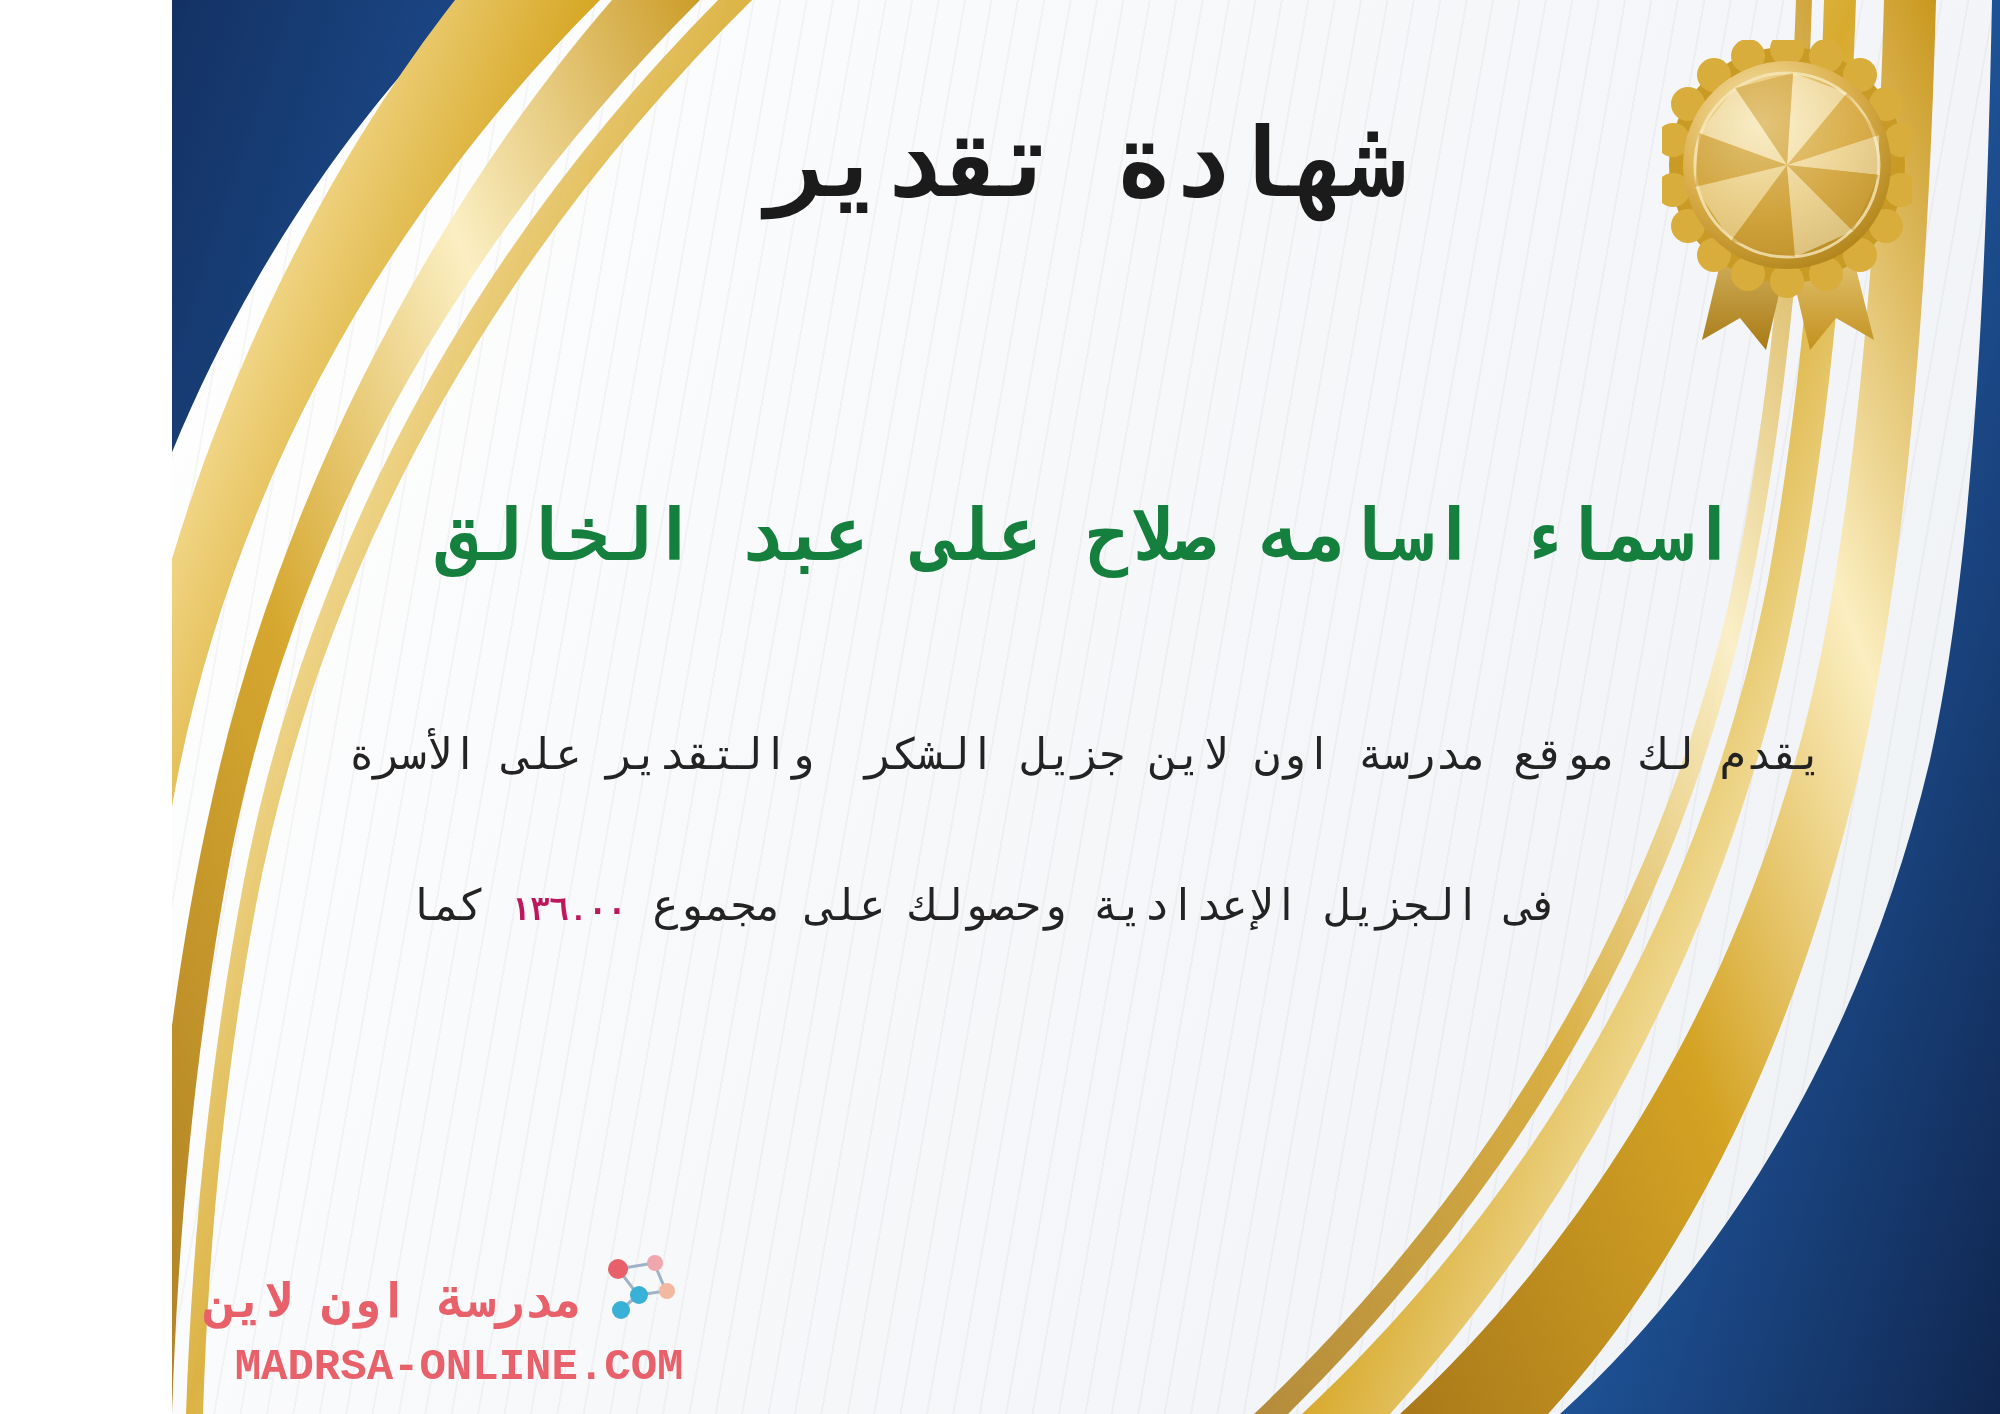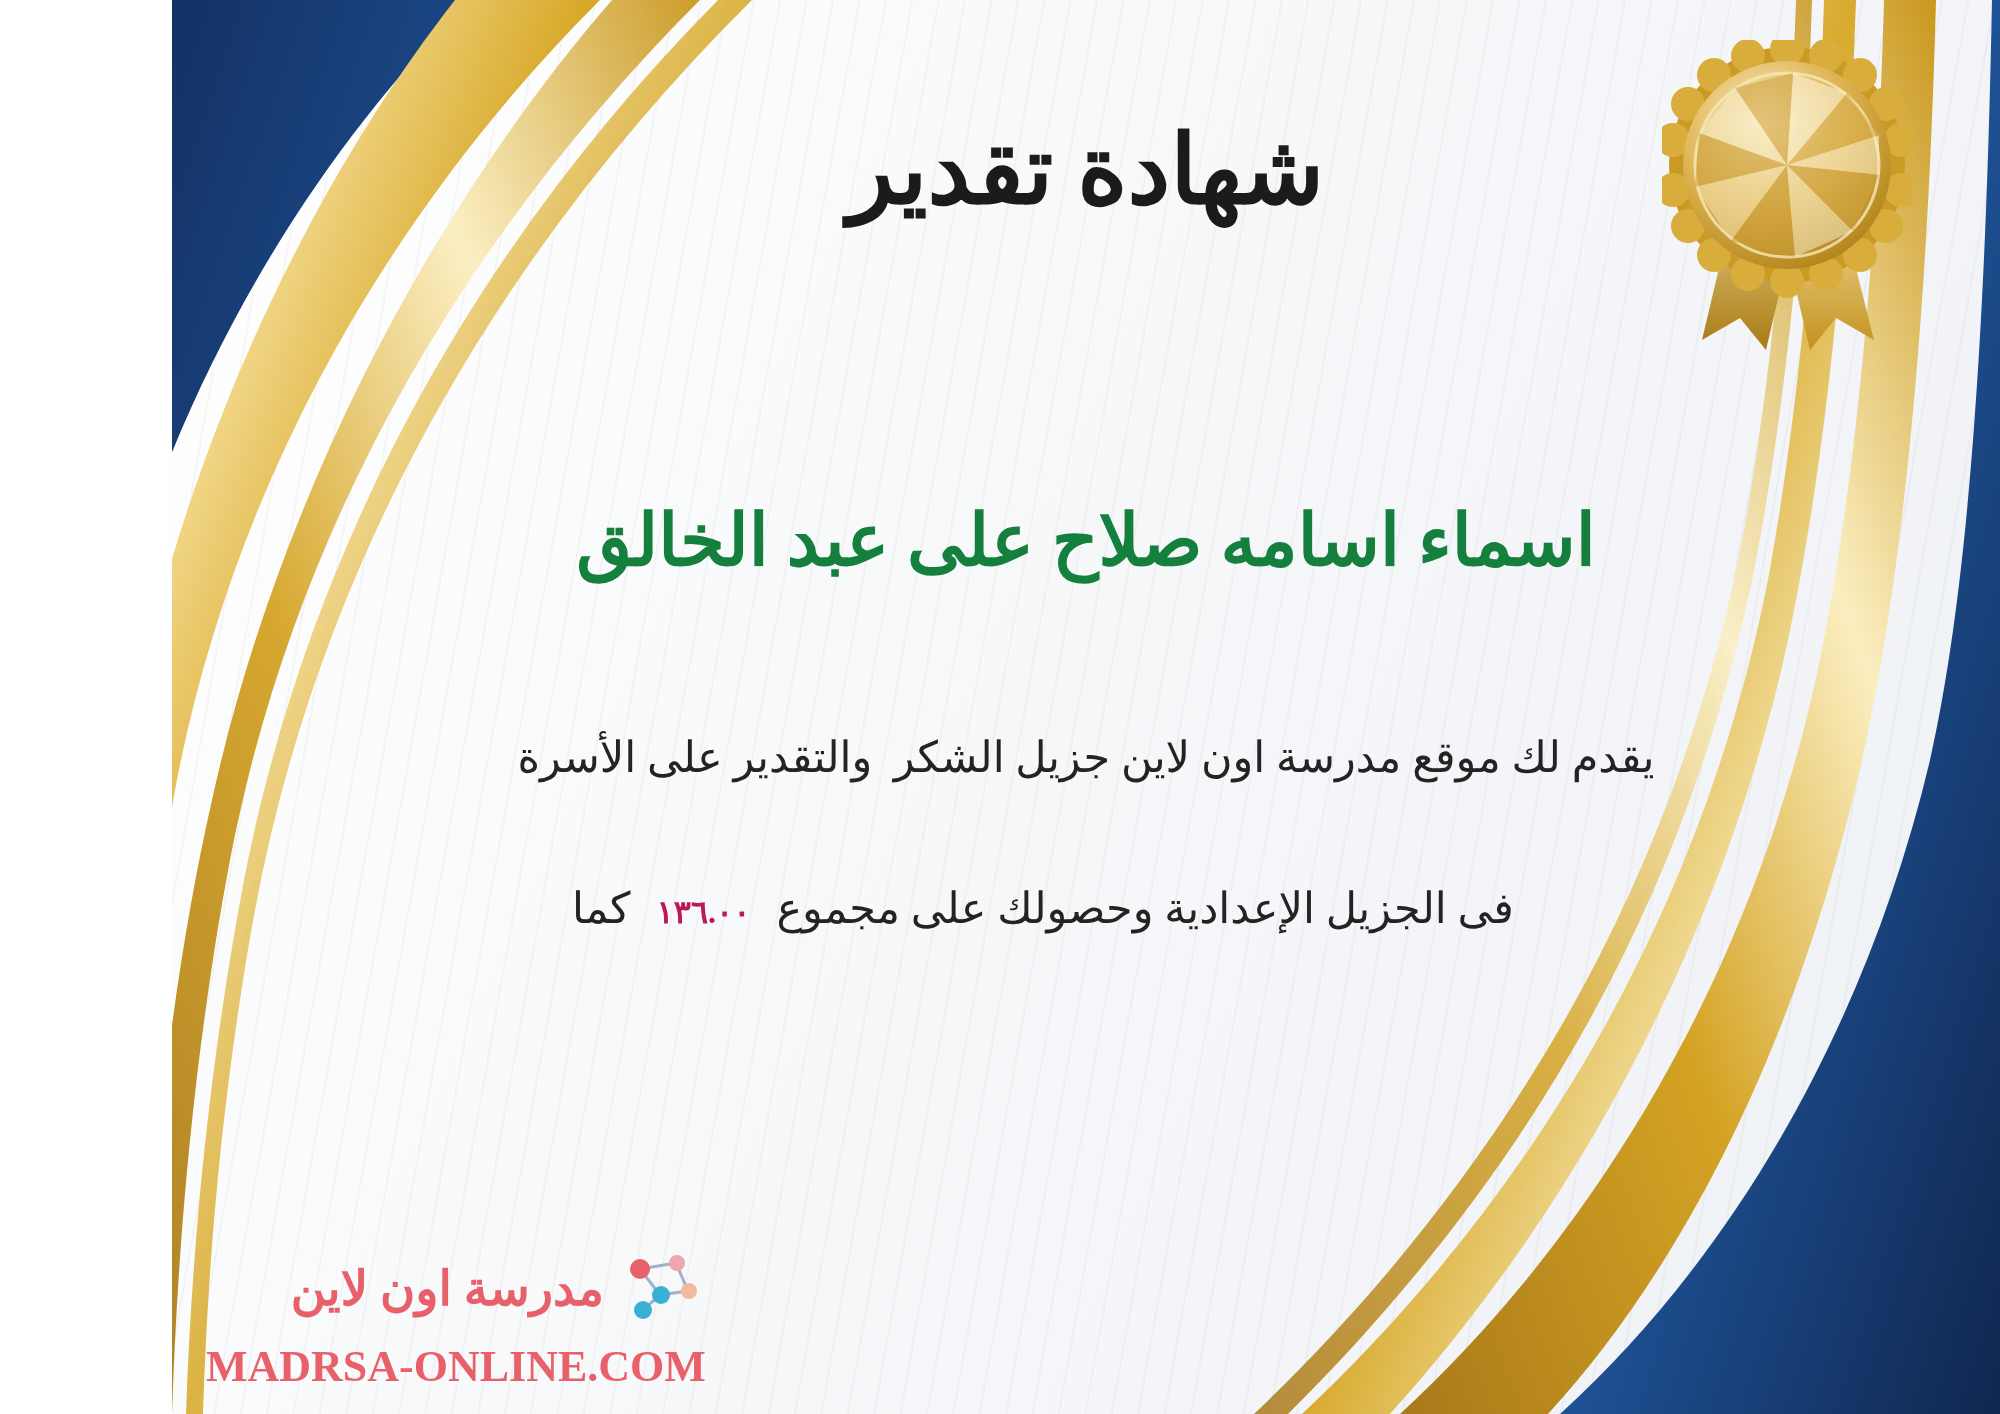--- a/index.html
+++ b/index.html
@@ -6,21 +6,21 @@
     margin: 0;
     padding: 0;
     background: #ffffff;
   }
   #certificate {
     position: relative;
     width: 1828px;
     height: 1414px;
     overflow: hidden;
     background: #ffffff;
-    font-family: Liberation Serif, serif;
+    font-family: Liberation Mono, monospace;
   }
 
   
   .paper {
     position: absolute;
     inset: 0;
     background:
       repeating-linear-gradient(
         100deg,
         rgba(0,0,0,0.030) 0px,
@@ -120,21 +120,21 @@
     left: 34px;
     bottom: 22px;
     z-index: 6;
     display: flex;
     flex-direction: column;
     align-items: flex-start;
   }
   .brand-top {
     display: flex;
     flex-direction: row-reverse;
-    align-items: center;
+    align-items: flex-end;
     gap: 10px;
   }
   .brand-ar {
     font-size: 48px;
     font-weight: 700;
     color: #e8616a;
     line-height: 1;
     direction: rtl;
   }
   .brand-url {

